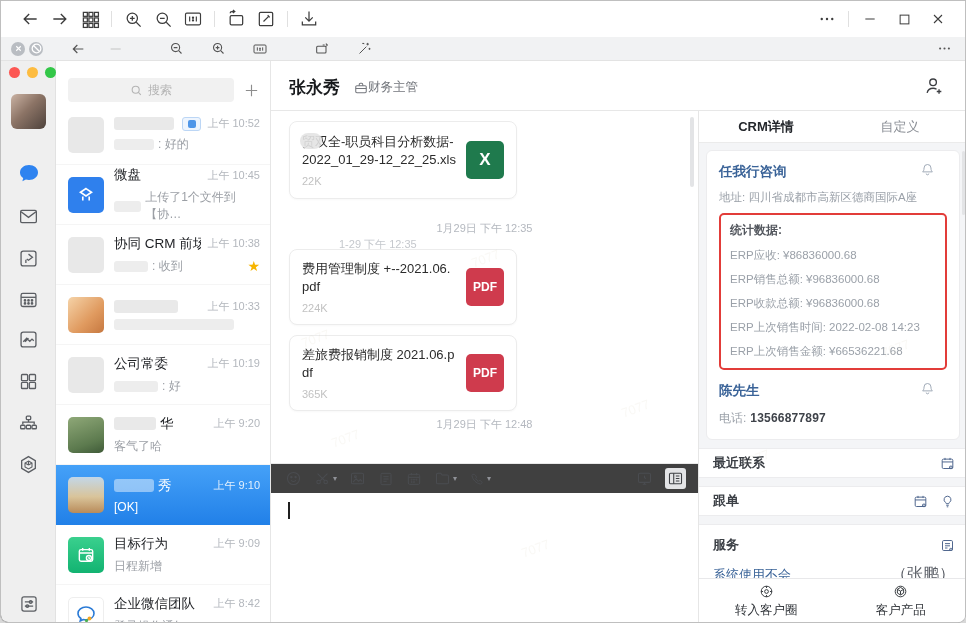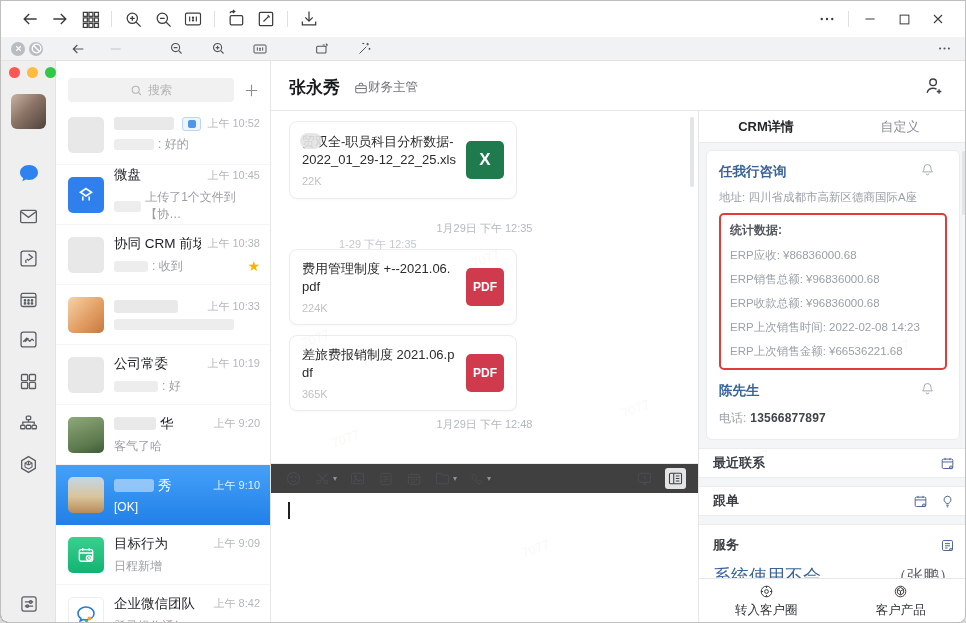--- a/index.html
+++ b/index.html
@@ -116,21 +116,21 @@
   .phoneline b { color:#3f434a; font-weight:600; margin-left:4px; letter-spacing:.2px; }
   .sectionrow { margin-top:8px; background:#fff; border-top:1px solid #ececee; border-bottom:1px solid #ececee;
                 height:30px; display:flex; align-items:center; padding:0 12px 0 14px; }
   .sectitle { font-size:13px; color:#3c4046; font-weight:600; flex:1; }
   .secicons { display:flex; align-items:center; gap:12px; color:#51688f; }
   .svcblock { margin-top:8px; background:#fff; border-top:1px solid #ececee; border-bottom:1px solid #ececee;
               padding:8px 12px 6px 14px; }
   .svchead { height:24px; display:flex; align-items:center; }
   .svcitem { padding:7px 0 8px 0; border-top:1px solid #f3f3f4; }
   .svcline1 { display:flex; align-items:center; }
-  .svctitle { font-size:18px; color:#3a6398; flex:1; cursor:pointer; }
+  .svctitle { font-size:13px; color:#3a6398; flex:1; cursor:pointer; }
   .svcowner { font-size:16px; color:#5a5e66; }
   .svcdone { font-size:11.5px; color:#9ba1a9; margin-top:7px; }
   .bottombar { position:absolute; left:0; bottom:0; width:269px; height:46px; background:#fff;
                border-top:1px solid #e8e8ea; display:flex; }
   .actbtn { flex:1; display:flex; flex-direction:column; align-items:center; justify-content:center;
             gap:3px; color:#2f3338; cursor:pointer; }
   .actbtn span { font-size:12.5px; }
   .watermark { position:absolute; font-size:13px; color:#9c8a55; opacity:.055; transform:rotate(-20deg);
                pointer-events:none; z-index:6; white-space:nowrap; }
 </style>

